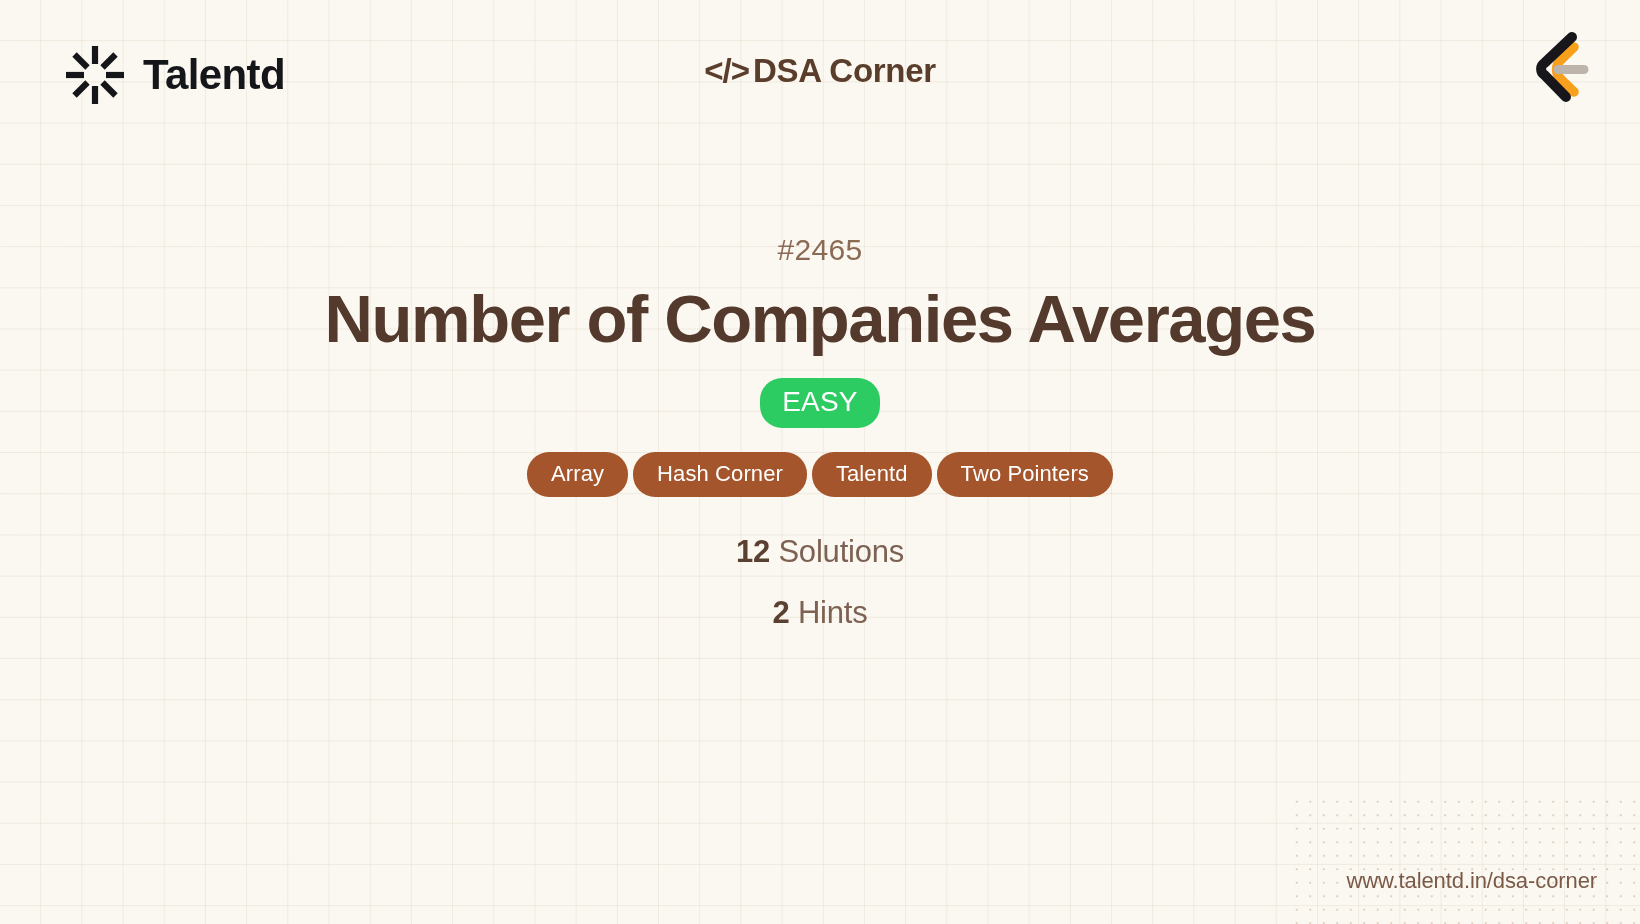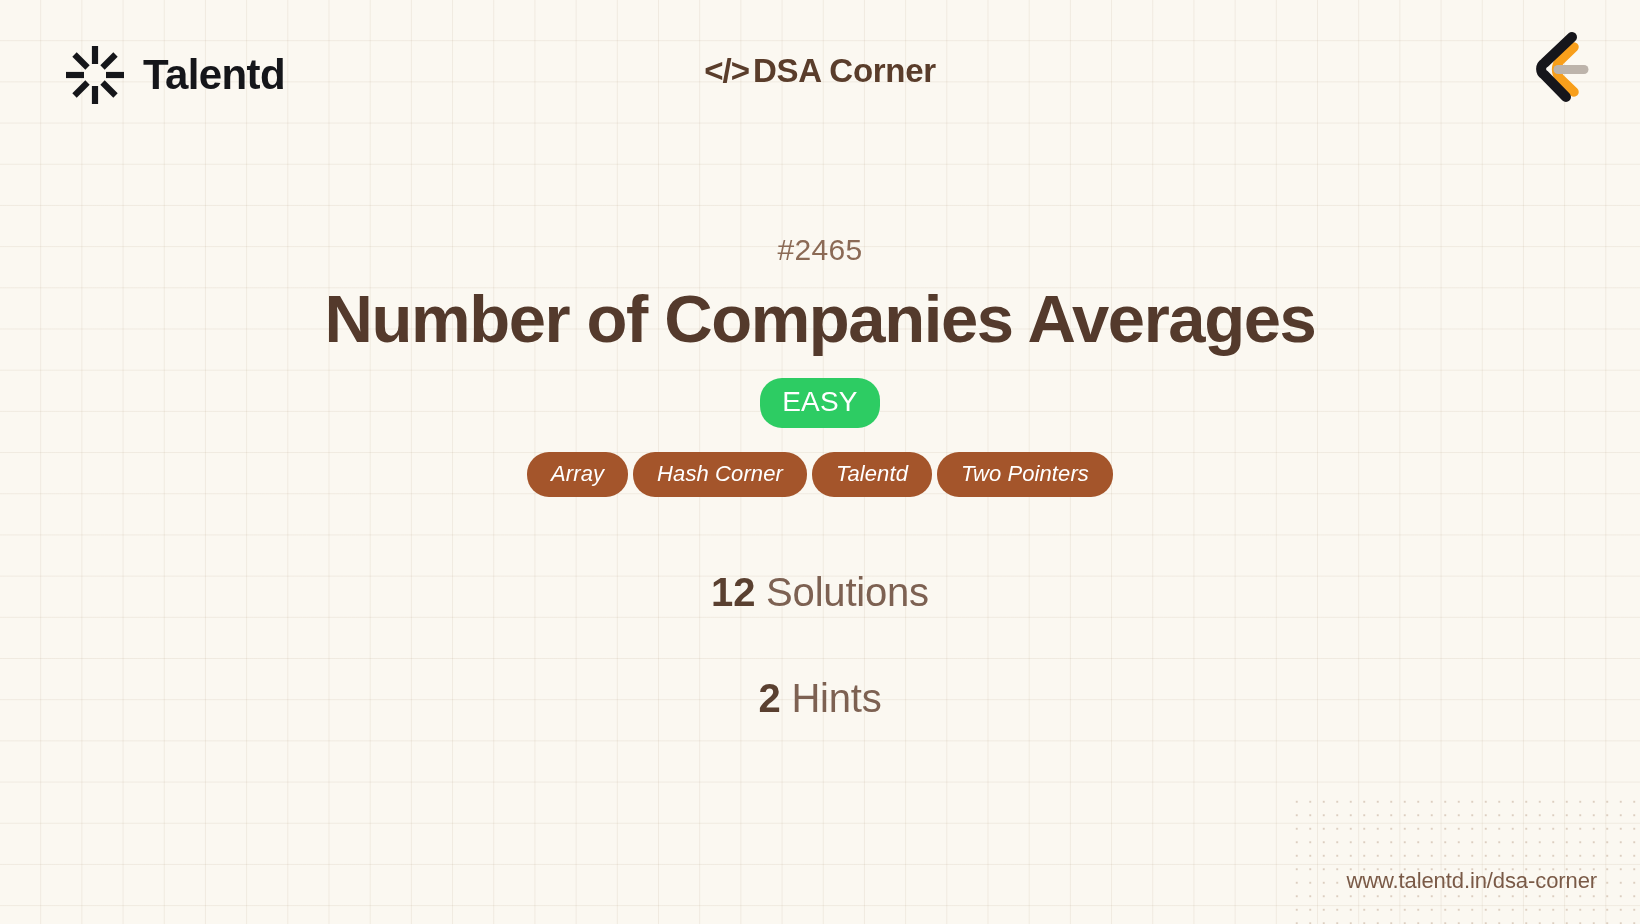--- a/index.html
+++ b/index.html
@@ -83,33 +83,33 @@
     margin-top:23px;
     background:#2dcc63; color:#ffffff;
     font-size:28px; font-weight:400; letter-spacing:0.2px;
     padding:8px 22px 9px; border-radius:22px;
     display:inline-block; line-height:1.15;
   }
 
   #topic-tags{
     margin-top:24px;
     display:flex; align-items:center; justify-content:flex-end;
-    gap:5px; flex-wrap:wrap; max-width:1400px;font-style:italic;
+    gap:5px; flex-wrap:wrap; max-width:1400px;
   }
   .tag{
     background:#a4552b; color:#ffffff;
     font-size:22px; font-weight:400; letter-spacing:0.1px;
     padding:9px 24px 11px; border-radius:22px;
     line-height:1.15; white-space:nowrap;
   }
 
   #stats{ margin-top:39px; display:flex; flex-direction:column; align-items:center; }
   .stat-row{
-    font-size:40px; color:#7d6152; font-weight:400;
-    line-height:1.0; margin-bottom:30px; letter-spacing:-0.2px;margin-top:36px;
+    font-size:31px; color:#7d6152; font-weight:400;
+    line-height:1.0; margin-bottom:30px; letter-spacing:-0.2px;
   }
   .stat-row:last-child{ margin-bottom:0; }
   .stat-value{ font-weight:700; color:#5a4030; }
   .stat-label{ font-weight:400; color:#7d6152; }
 
   
   #footer{
     position:absolute; right:43px; bottom:30px; z-index:3;
   }
   #footer-url{

